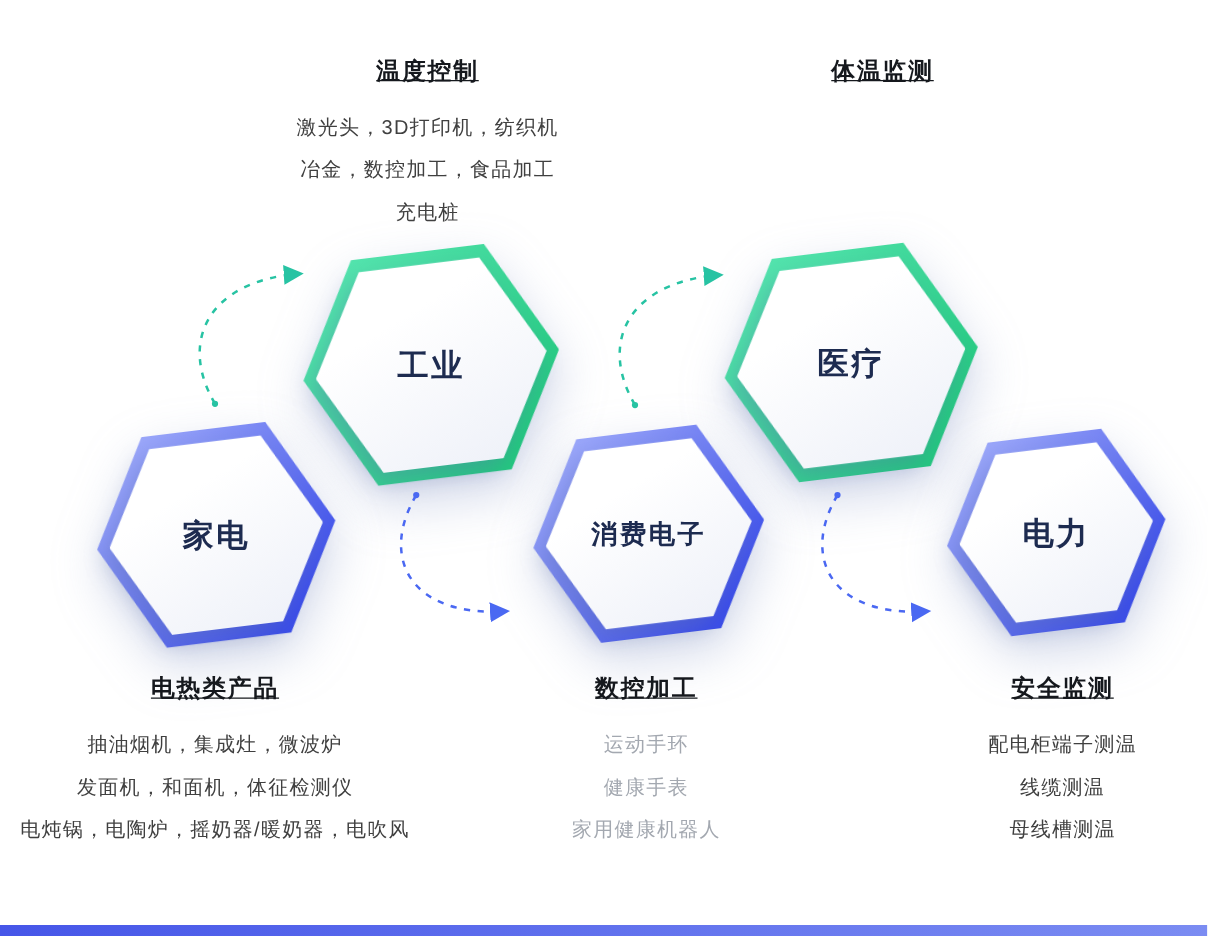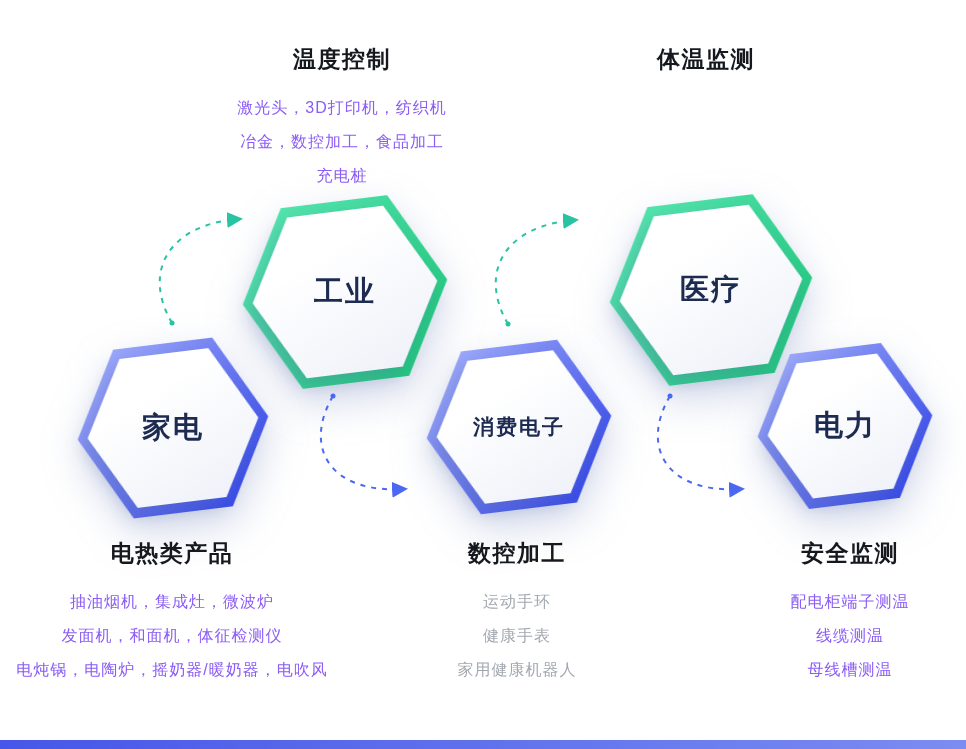--- a/index.html
+++ b/index.html
@@ -2,37 +2,37 @@
 <html><head>
 <meta charset="utf-8">
 <style>
   * { margin:0; padding:0; box-sizing:border-box; }
   html,body { background:#ffffff; }
   body { font-family:"Liberation Sans","DejaVu Sans",sans-serif; }
   .stage { position:relative; width:966px; height:749px; background:#ffffff; overflow:hidden; }
 
   
   .info { position:absolute; text-align:center; }
-  .info-title { font-size:23px; font-weight:700; color:#15181d; letter-spacing:1.5px; }
+  .info-title { font-size:19px; font-weight:700; color:#15181d; letter-spacing:1.5px;text-decoration:underline; }
   .info-lines { margin-top:16px; }
-  .info-line { font-size:16px; color:#8b5cf6; line-height:34px; letter-spacing:1px; white-space:nowrap; }
+  .info-line { font-size:16px; color:#404040; line-height:34px; letter-spacing:1px; white-space:nowrap; }
   .info.muted .info-line { color:#a3a8b0; }
 
   
   .hex { position:absolute; }
   .hex-rot { position:absolute; inset:0; transform:rotate(-7deg);
              filter:drop-shadow(0px 16px 20px rgba(110,130,185,0.30)); }
   .hex-clip { clip-path:polygon(24% 0%, 76% 0%, 100% 50%, 76% 100%, 24% 100%, 0% 50%); }
   .hex-border { position:absolute; inset:0; }
   .hex.green .hex-border { background:linear-gradient(140deg,#55e5af 8%,#22c87e 85%); }
   .hex.blue  .hex-border { background:linear-gradient(140deg,#9fabfa 8%,#3a4ce9 85%); }
   .hex-inner-wrap { position:absolute; inset:10px; filter:drop-shadow(-5px 8px 9px rgba(90,110,170,0.35)); }
   .hex-inner { position:absolute; inset:0; background:linear-gradient(155deg,#ffffff 30%,#edf0f8 100%); }
   .hex-label { position:absolute; inset:0; display:flex; align-items:center; justify-content:center;
-               font-size:29px; font-weight:700; color:#1d2b50; letter-spacing:2px; }
+               font-size:25px; font-weight:700; color:#1d2b50; letter-spacing:2px; }
 
   
   .arrows { position:absolute; left:0; top:0; pointer-events:none; }
   .arrow { fill:none; stroke-width:2; stroke-dasharray:5 6; }
 
   
   .bottom-bar { position:absolute; left:0; bottom:0; width:966px; height:9px;
                 background:linear-gradient(90deg,#4656e8,#7b8cf2); }
 </style>
 </head>
@@ -56,21 +56,21 @@
   <div class="hex green" style="left:242px; top:201px; width:206px; height:182px;">
     <div class="hex-rot">
       <div class="hex-border hex-clip"></div>
       <div class="hex-inner-wrap">
         <div class="hex-inner hex-clip"></div>
       </div>
     </div>
     <div class="hex-label">工业</div>
   </div>
 
-  <div class="hex green" style="left:609px; top:200px; width:204px; height:180px;">
+  <div class="hex green" style="left:579px; top:200px; width:204px; height:180px;">
     <div class="hex-rot">
       <div class="hex-border hex-clip"></div>
       <div class="hex-inner-wrap">
         <div class="hex-inner hex-clip"></div>
       </div>
     </div>
     <div class="hex-label">医疗</div>
   </div>
 
   <div class="hex blue" style="left:77px; top:343px; width:192px; height:170px;">

